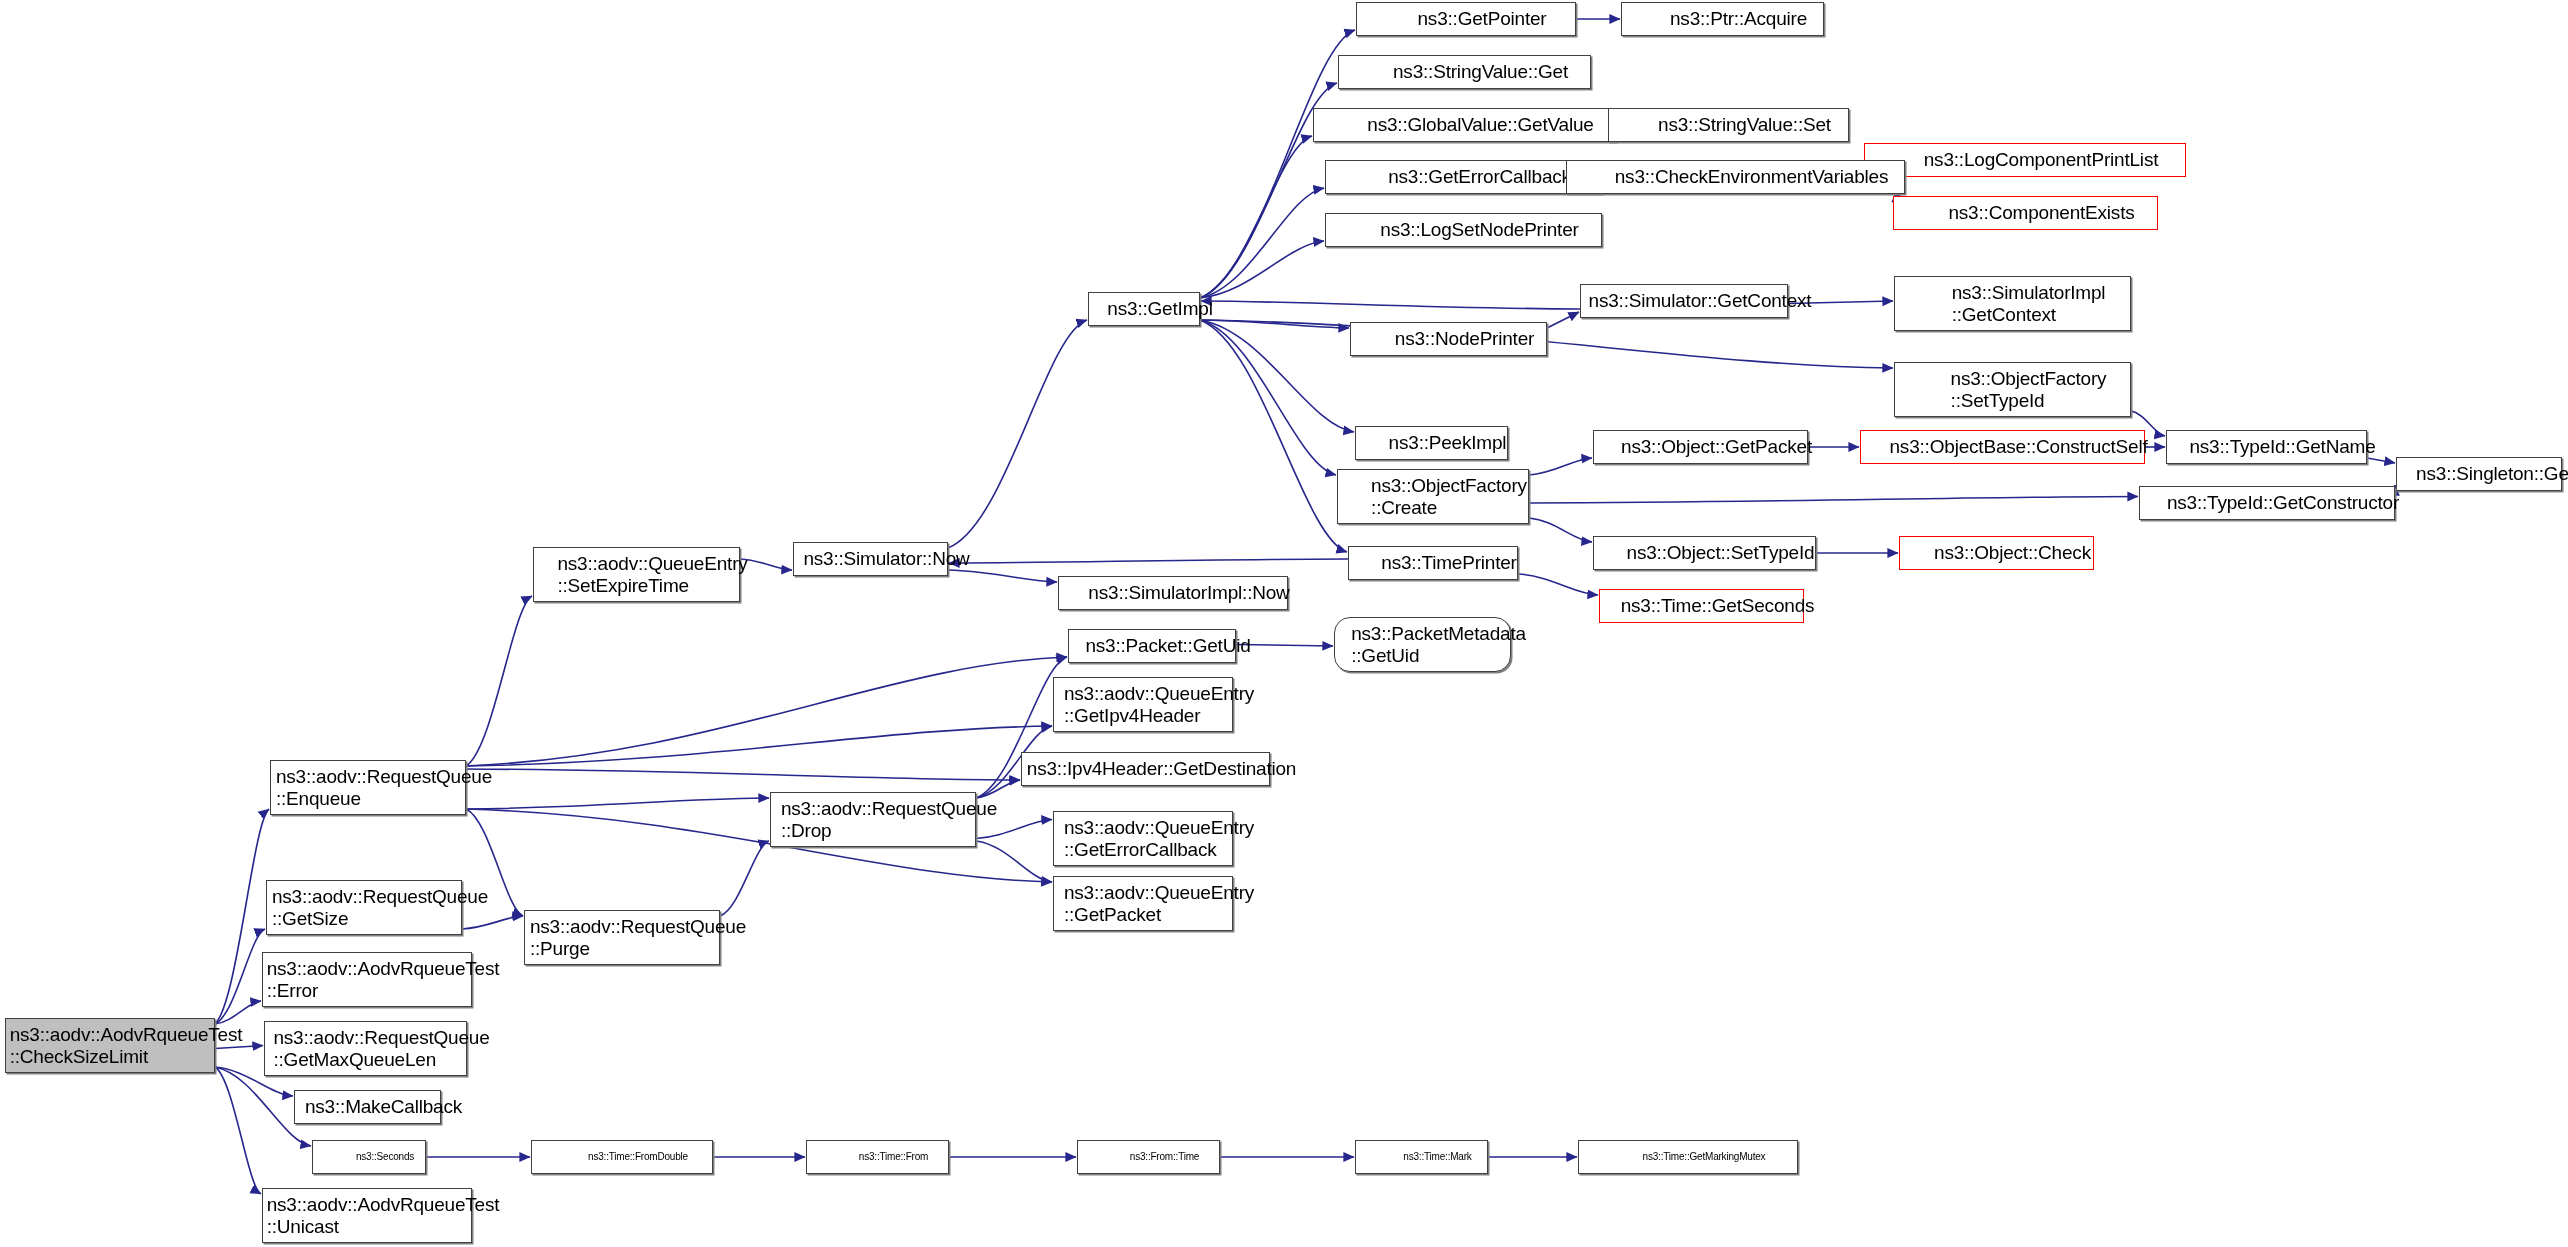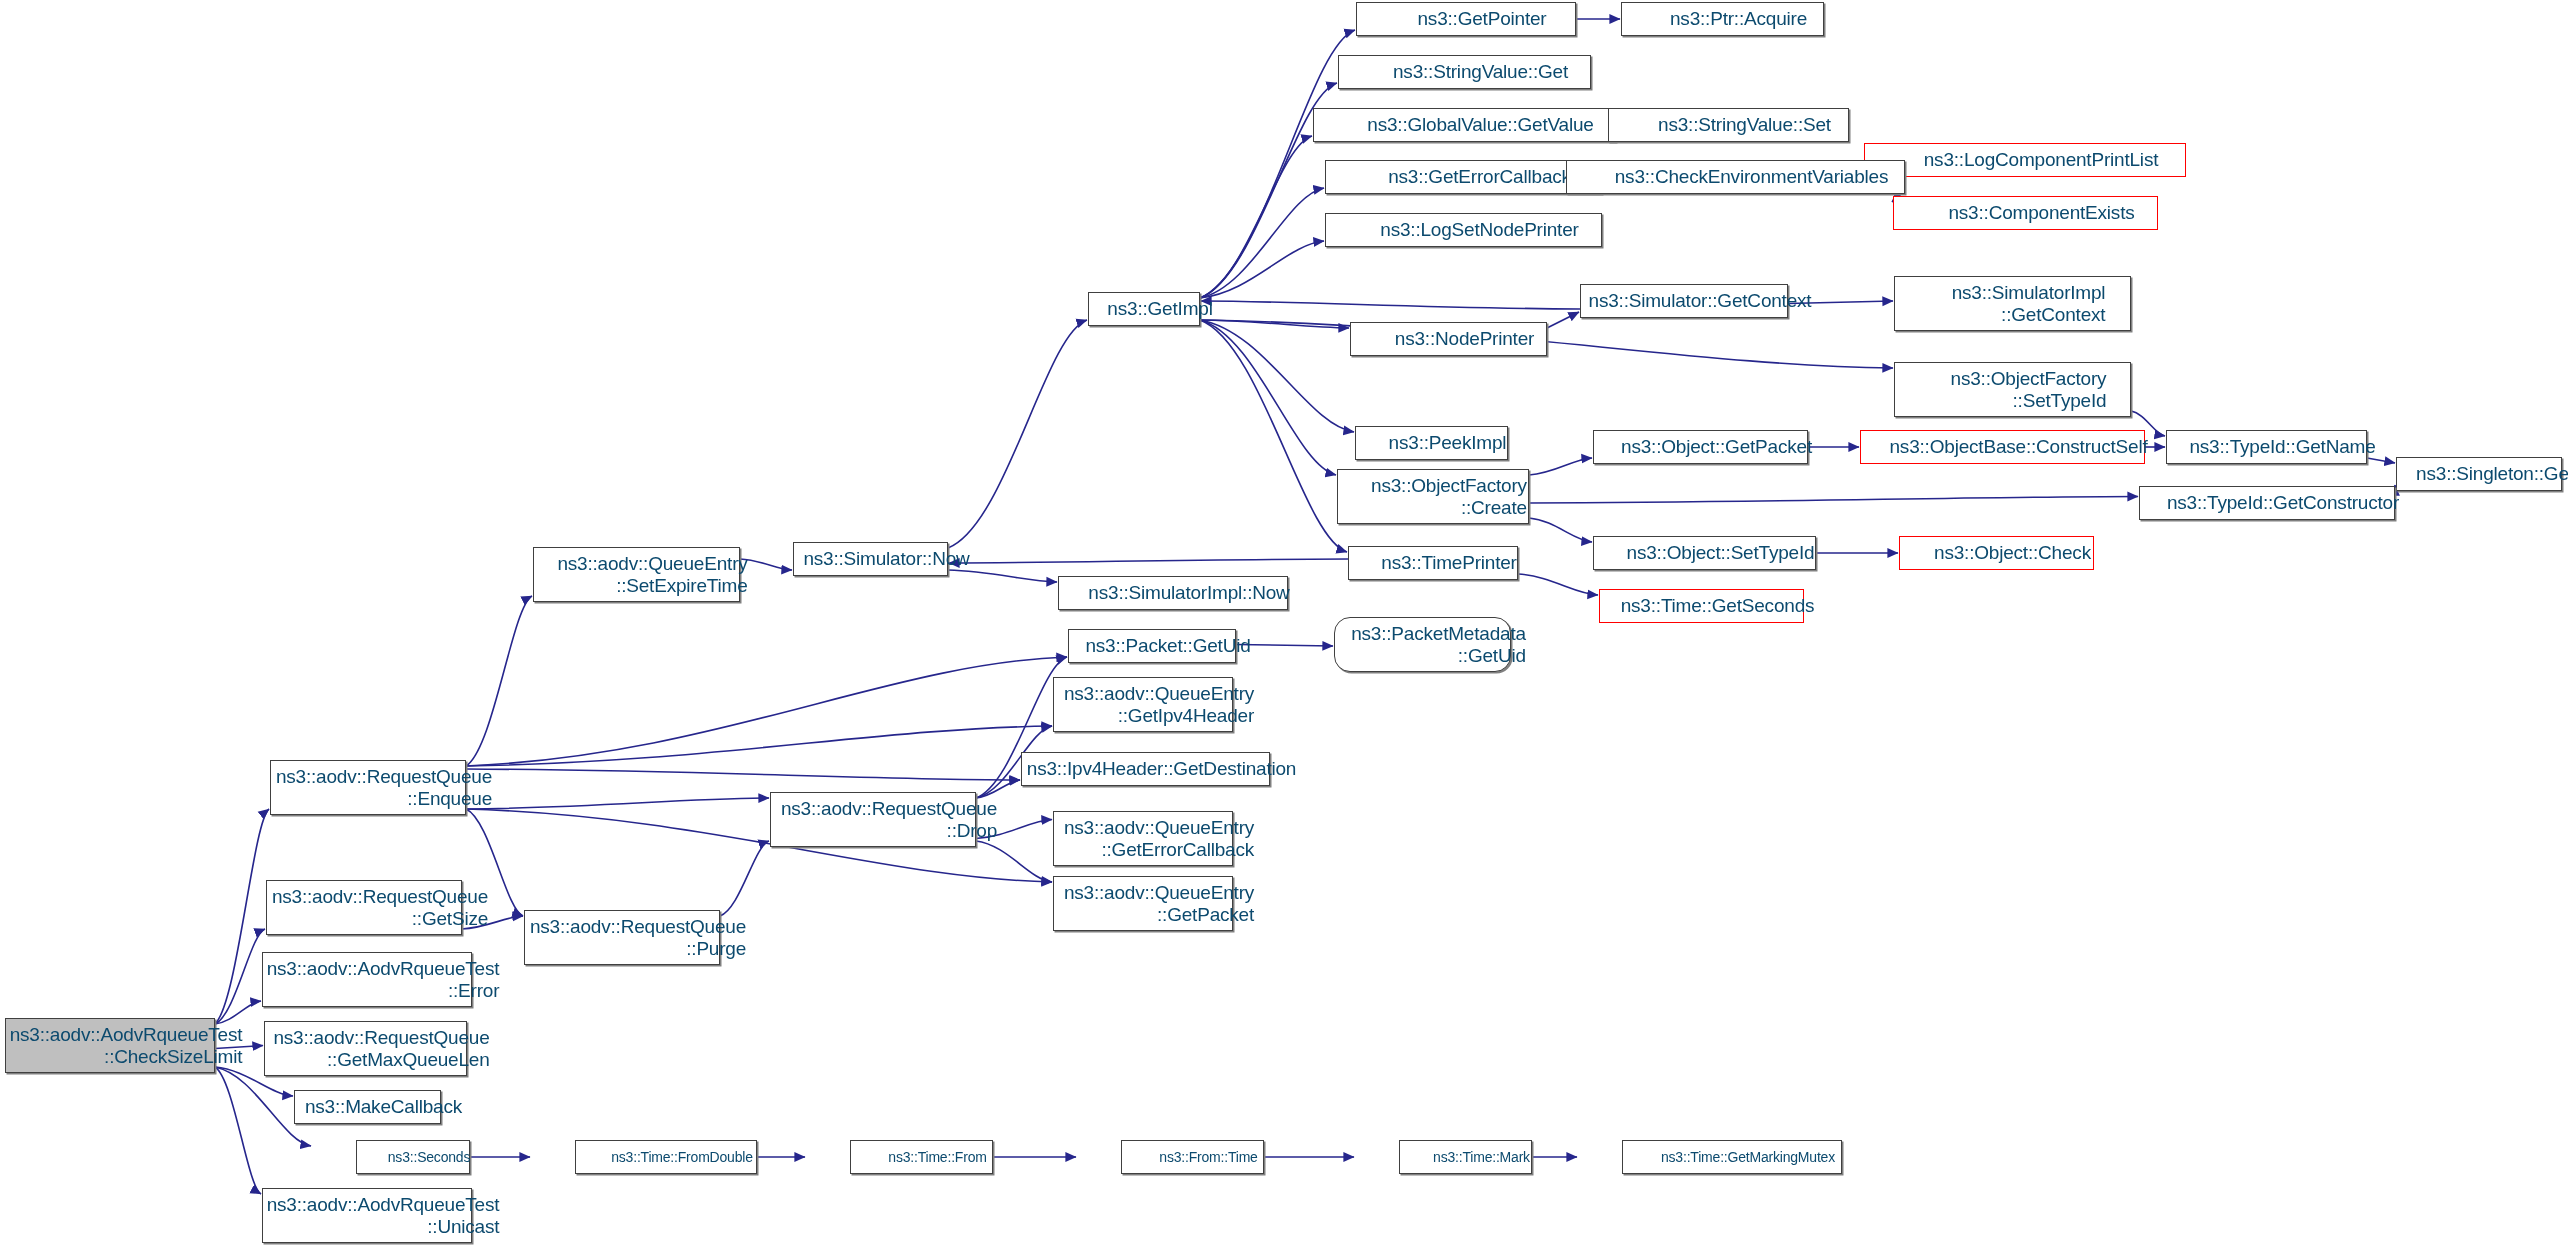--- a/index.html
+++ b/index.html
@@ -22,43 +22,42 @@
     width: 2568px;
     height: 1247px;
     pointer-events: none;
   }
   .node {
     position: absolute;
     box-sizing: border-box;
     display: flex;
     align-items: center;
     justify-content: center;
-    text-align: right;
+    text-align: left;
     background: #ffffff;
     border: 1px solid #404040;
-    color: #0c4a6e;
+    color: #000000;
     font-size: 19px;
     line-height: 1.15;
     letter-spacing: -0.2px;
     white-space: pre-line;
     z-index: 5;
     box-shadow: 1.5px 1.5px 0 0 #808080;
     padding-left: 32px;
   }
   .node.red {
     border: 1.5px solid #ff0000;
     box-shadow: none;
   }
   .node.root {
     background: #bfbfbf;
     border: 1px solid #404040;
   }
   .node.small {
-    font-size: 14px;
-    margin-left: 44px;
+    font-size: 10px;
   }
 </style>
 </head>
 <body>
 
 <div id="canvas">
   <svg id="edge-layer" viewBox="0 0 2568 1247">
     <defs>
       <marker id="arrow" viewBox="0 0 10 10" refX="9.5" refY="5" markerWidth="7" markerHeight="7" orient="auto-start-reverse">
         <path d="M 0 0.6 L 10 5 L 0 9.4 z" fill="#26268c"></path>

